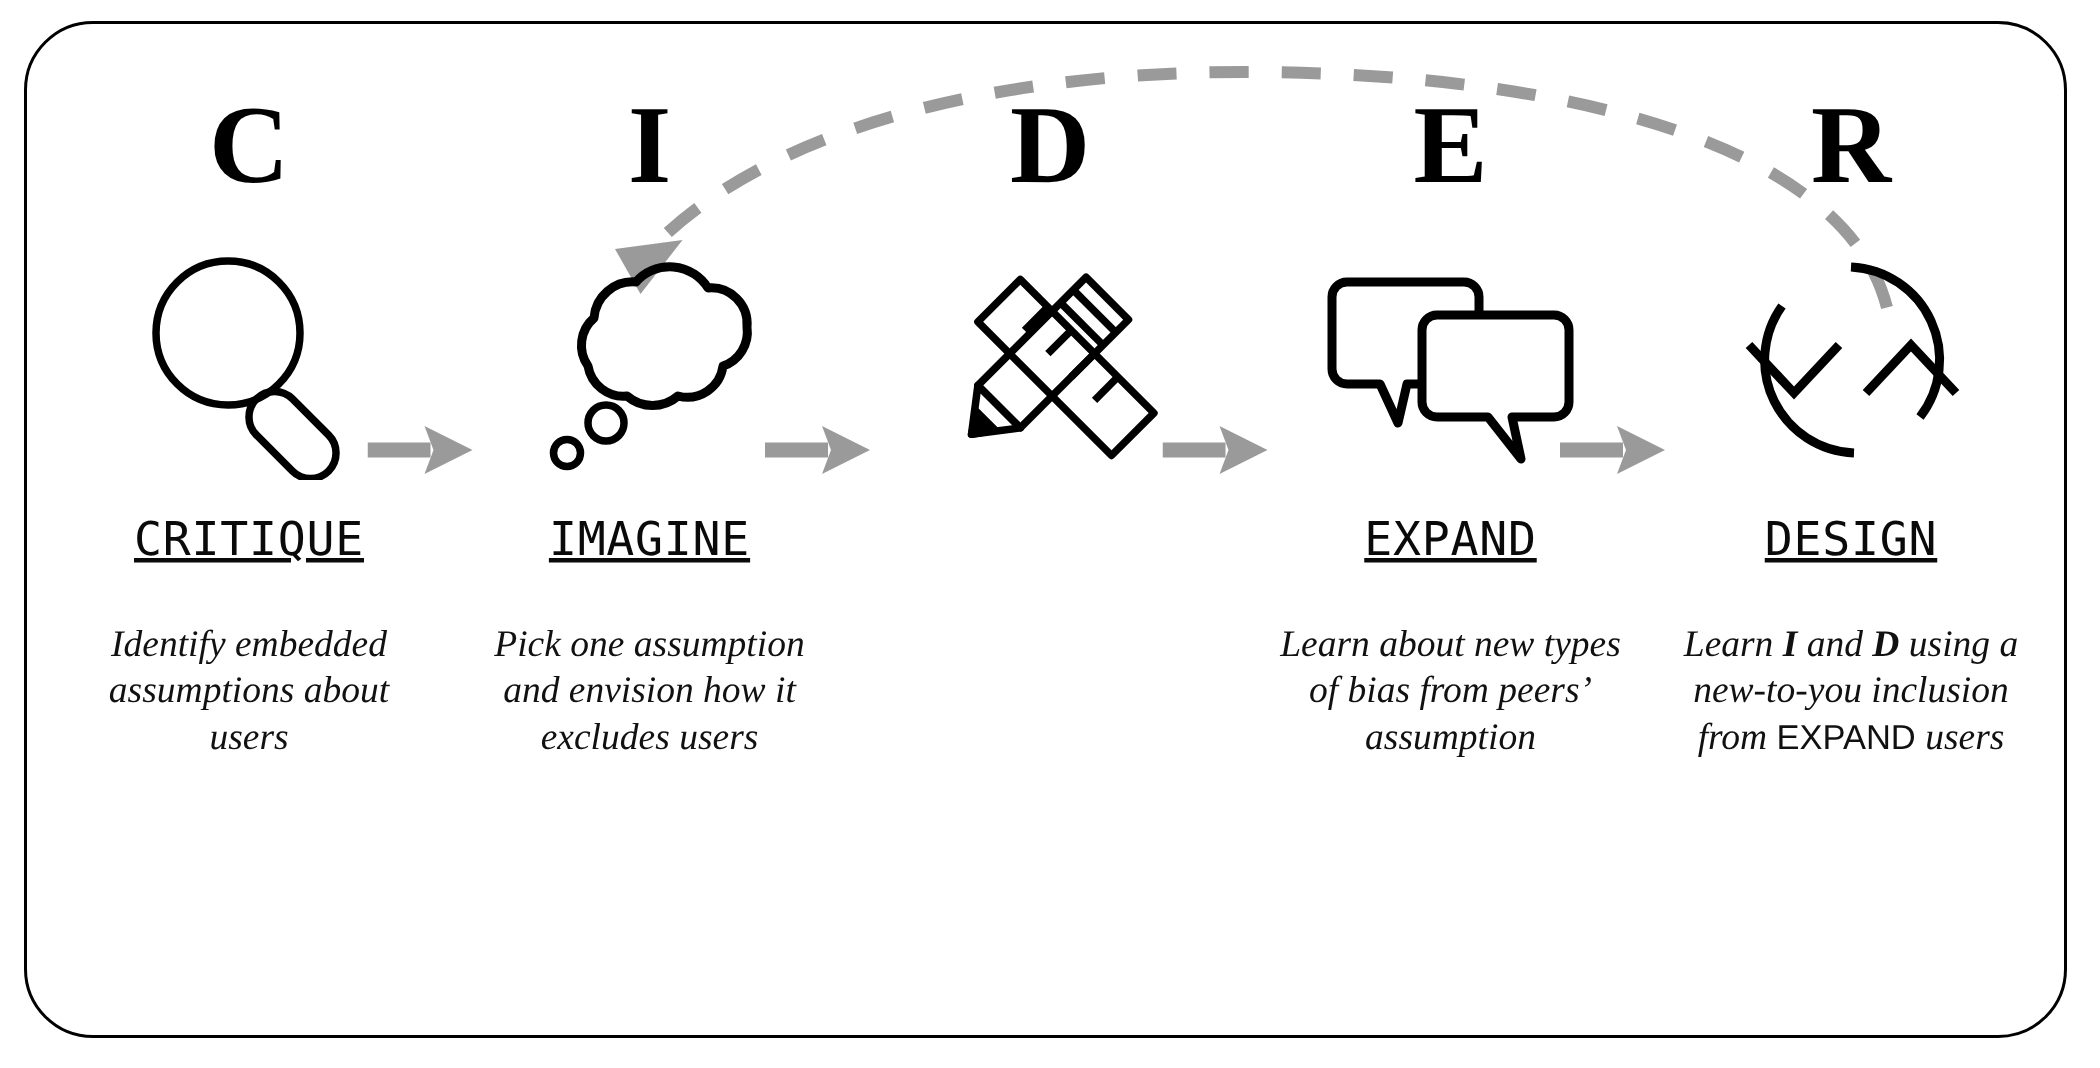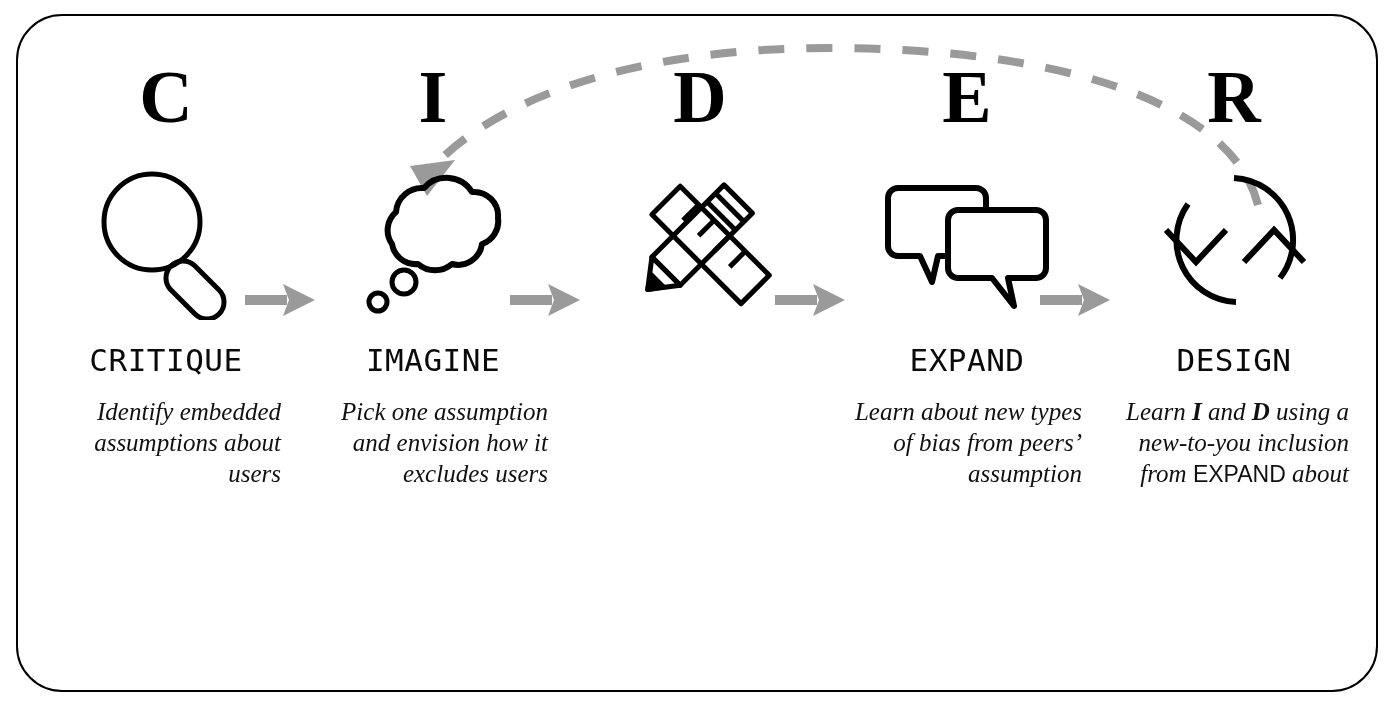--- a/index.html
+++ b/index.html
@@ -88,30 +88,31 @@
     justify-content: center;
   }
 
   .step-label {
     margin-top: 22px;
     font-family: "DejaVu Sans Mono", "Liberation Mono", monospace;
     font-size: 31px;
     letter-spacing: 0.5px;
     color: #0a0a0a;
     white-space: nowrap;
+    text-decoration: underline;
   }
 
   .step-desc {
-    margin-top: 18px;
+    margin-top: 36px;
     font-family: "Liberation Serif", "DejaVu Serif", serif;
     font-style: italic;
     font-size: 25px;
     line-height: 31px;
     color: #111111;
-    text-align: right;
+    text-align: center;
     width: 230px;
   }
   .step-desc b {
     font-weight: bold;
     font-style: italic;
   }
   .step-desc .upright {
     font-style: normal;
     font-family: "Liberation Sans", sans-serif;
     font-size: 23px;
@@ -248,18 +249,18 @@
             <path d="M 84 142 A 62 62 0 0 1 36 44"></path>
 
             <path d="M 14 70 L 44 102 L 74 70"></path>
 
             <path d="M 92 102 L 122 70 L 152 102"></path>
           </g>
         </svg>
       </div>
       <div class="step-label">DESIGN</div>
       <div class="step-desc">
-        <span>Learn </span><b>I</b><span> and </span><b>D</b><span> using a new-to-you inclusion from </span><span class="upright">EXPAND</span><span> about</span>
+        <span>Learn </span><b>I</b><span> and </span><b>D</b><span> using a new-to-you inclusion from </span><span class="upright">EXPAND</span><span> users</span>
       </div>
     </div>
 
   </div>
 </div>
 
 </body></html>

